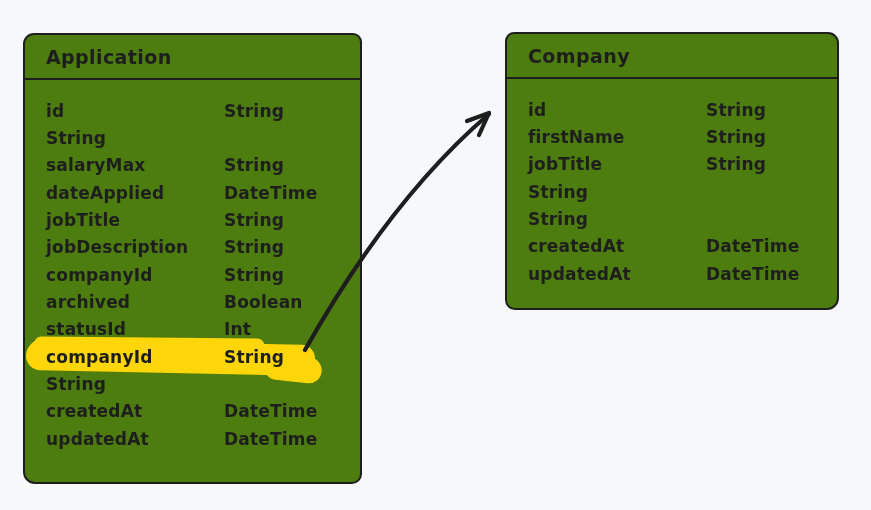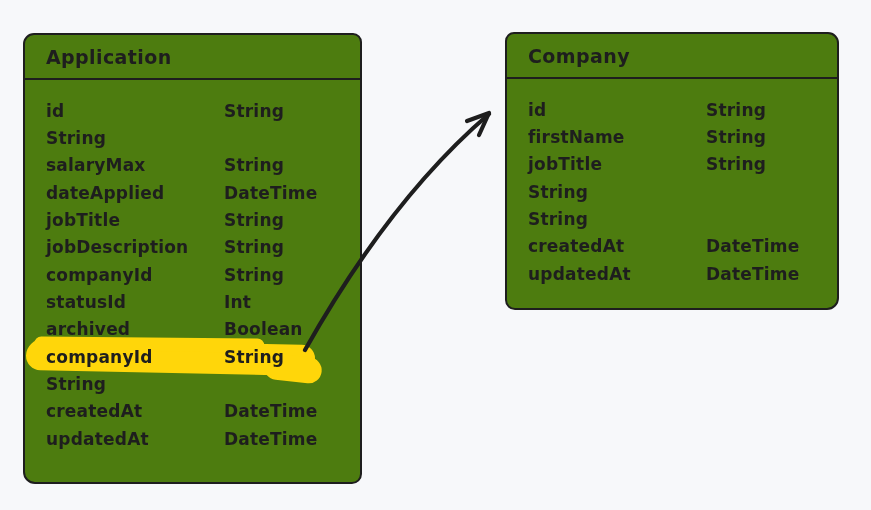--- a/index.html
+++ b/index.html
@@ -102,26 +102,26 @@
       </div>
     <div class="frow">
         <span class="fname">jobDescription</span>
         <span class="ftype">String</span>
       </div>
     <div class="frow">
         <span class="fname">companyId</span>
         <span class="ftype">String</span>
       </div>
     <div class="frow">
+        <span class="fname">archived</span>
+        <span class="ftype">Boolean</span>
+      </div>
+    <div class="frow">
         <span class="fname">statusId</span>
         <span class="ftype">Int</span>
-      </div>
-    <div class="frow">
-        <span class="fname">archived</span>
-        <span class="ftype">Boolean</span>
       </div>
     <div class="frow">
         <span class="fname">companyId</span>
         <span class="ftype">String</span>
       </div>
     <div class="frow">
         <span class="ftype">String</span>
       </div>
     <div class="frow">
         <span class="fname">createdAt</span>

